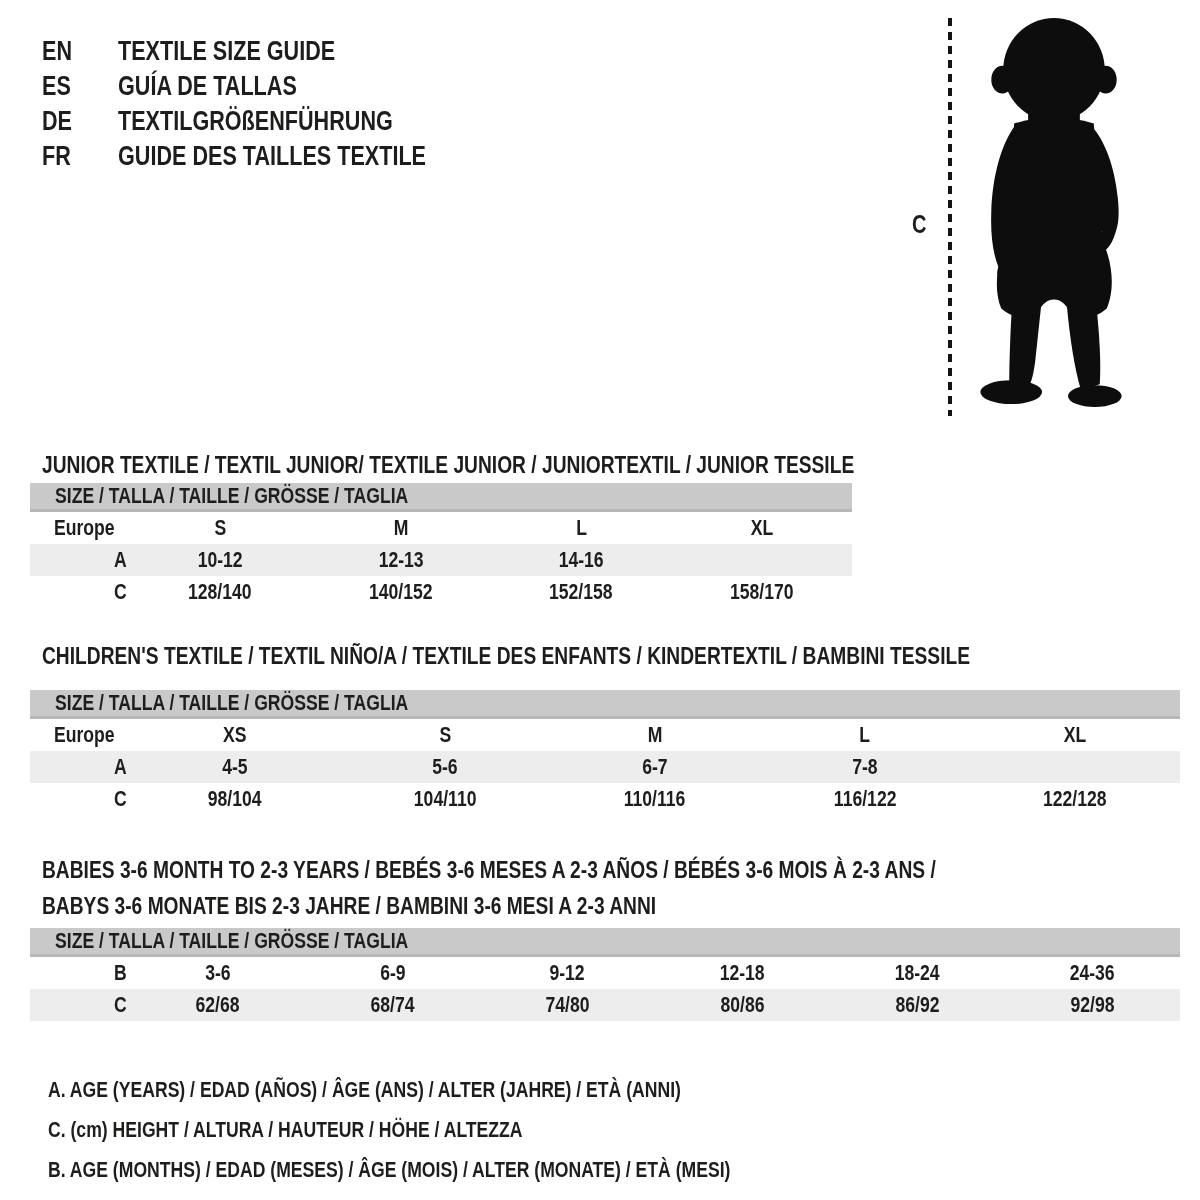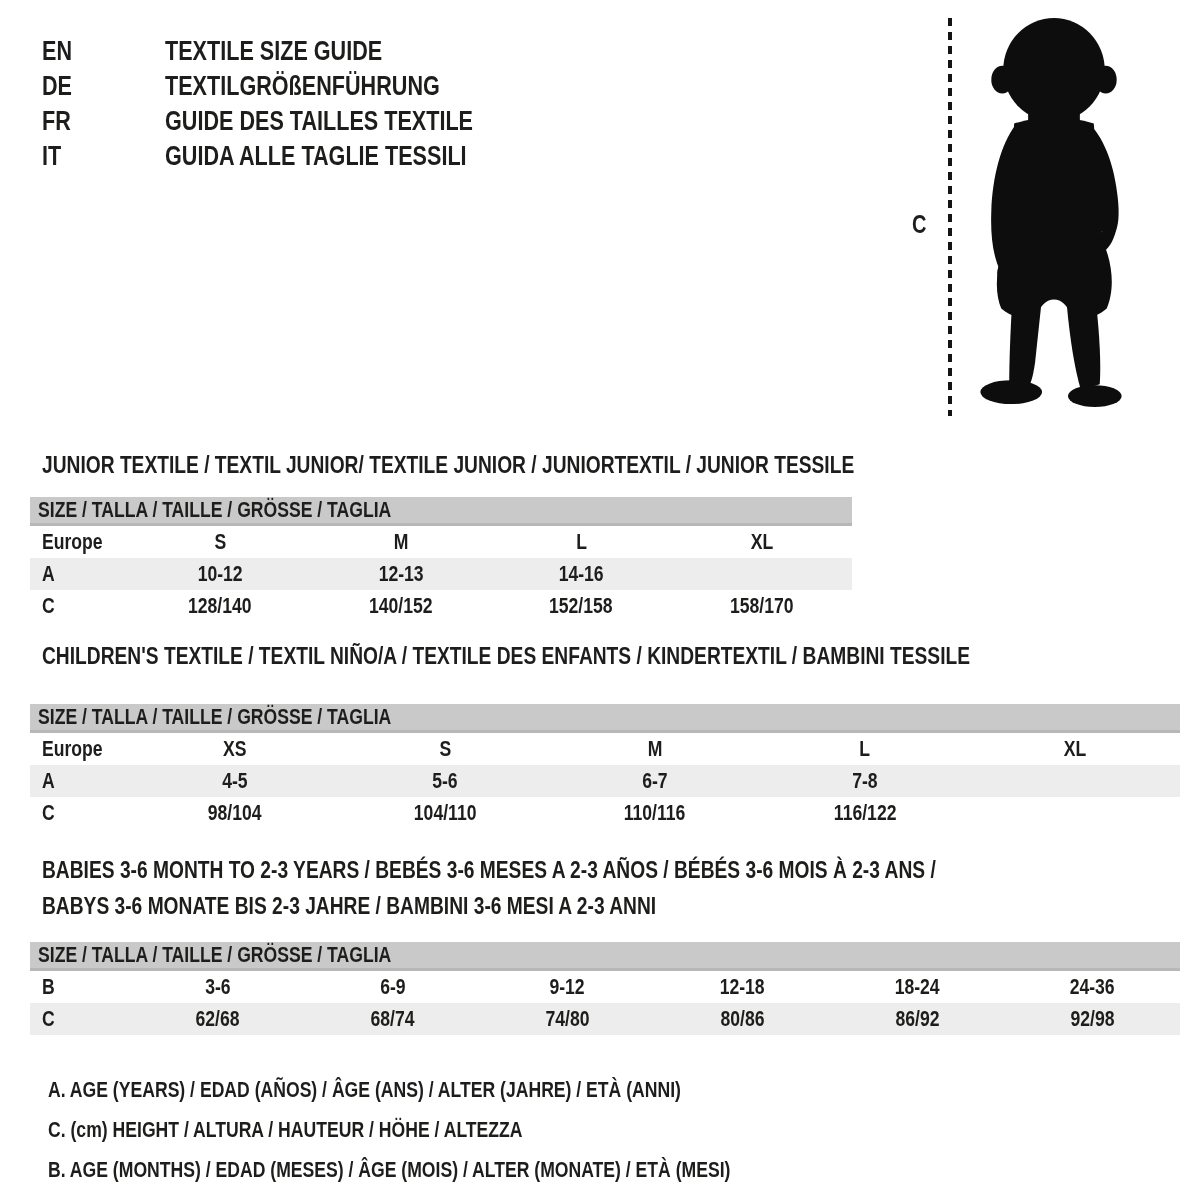--- a/index.html
+++ b/index.html
@@ -13,76 +13,76 @@
     font-weight: bold;
     color: #1d1d1b;
     -webkit-font-smoothing: antialiased;
   }
   
   .cx  { display: inline-block; transform: scaleX(0.8); transform-origin: left center; white-space: nowrap; }
   .cxc { display: inline-block; transform: scaleX(0.8); transform-origin: center center; white-space: nowrap; }
 
   
   .lang-block { position: absolute; left: 42px; top: 34px; }
-  .lang-row { display: flex; height: 35px; line-height: 35px; font-size: 27px; gap: 47px; }
+  .lang-row { display: flex; height: 35px; line-height: 35px; font-size: 27px; }
   .lang-code { width: 76px; flex: 0 0 76px; }
 
   
   .measure-line {
     position: absolute; left: 948px; top: 18px; width: 4px; height: 398px;
     background: repeating-linear-gradient(to bottom, #141414 0px, #141414 8px, transparent 8px, transparent 14px);
   }
   .measure-label { position: absolute; left: 912px; top: 210px; font-size: 25px; }
   .figure-svg { position: absolute; left: 966px; top: 16px; width: 174px; height: 398px; }
 
   
   .section-title { position: absolute; left: 42px; font-size: 24px; line-height: 30px; }
 
   
   .size-table { position: absolute; left: 30px; }
   .size-table.w-junior { width: 822px; }
   .size-table.w-full   { width: 1150px; }
   .size-header {
     height: 26px; line-height: 26px;
     background: #c9c9c9; border-bottom: 3px solid #b7b7b7;
-    padding-left: 8px; font-size: 22px; margin-top: 14px;
+    padding-left: 25px; font-size: 22px;
   }
   .trow { display: grid; height: 32px; line-height: 32px; font-size: 22px; }
   .cols-4 { grid-template-columns: 100px repeat(4, 1fr); }
   .cols-5 { grid-template-columns: 100px repeat(5, 1fr); }
   .cols-6 { grid-template-columns: 100px repeat(6, 1fr); }
   .trow.alt { background: #ededed; }
-  .cell-label { padding-left: 12px; text-align: left; }
+  .cell-label { padding-left: 12px; text-align: right; }
   .cell-val { text-align: center; }
 
   
   .legend { position: absolute; left: 42px; top: 1070px; }
   .legend-line { height: 40px; line-height: 40px; font-size: 22px; margin-left: 6px; }
 </style>
 </head>
 <body>
 
 <div class="canvas">
 
   <div class="lang-block">
     <div class="lang-row">
       <span class="lang-code"><span class="cx">EN</span></span>
       <span><span class="cx">TEXTILE SIZE GUIDE</span></span>
     </div>
     <div class="lang-row">
+      <span class="lang-code"><span class="cx">ES</span></span>
+      <span><span class="cx">GUÍA DE TALLAS</span></span>
+    </div>
+    <div class="lang-row">
       <span class="lang-code"><span class="cx">DE</span></span>
       <span><span class="cx">TEXTILGRÖßENFÜHRUNG</span></span>
     </div>
     <div class="lang-row">
       <span class="lang-code"><span class="cx">FR</span></span>
       <span><span class="cx">GUIDE DES TAILLES TEXTILE</span></span>
-    </div>
-    <div class="lang-row">
-      <span class="lang-code"><span class="cx">IT</span></span>
-      <span><span class="cx">GUIDA ALLE TAGLIE TESSILI</span></span>
     </div>
   </div>
 
   <div class="measure-label"><span class="cx">C</span></div>
   <div class="measure-line"></div>
   <svg class="figure-svg" viewBox="0 0 170 400" xmlns="http://www.w3.org/2000/svg">
     <g fill="#0d0d0d">
       <ellipse cx="86" cy="54" rx="51" ry="52"></ellipse>
       <ellipse cx="34" cy="64" rx="11" ry="14"></ellipse>
       <ellipse cx="138" cy="64" rx="11" ry="14"></ellipse>
@@ -151,20 +151,21 @@
       <div class="cell-val"><span class="cxc">5-6</span></div>
       <div class="cell-val"><span class="cxc">6-7</span></div>
       <div class="cell-val"><span class="cxc">7-8</span></div>
     </div>
     <div class="trow cols-5">
       <div class="cell-label"><span class="cx">C</span></div>
       <div class="cell-val"><span class="cxc">98/104</span></div>
       <div class="cell-val"><span class="cxc">104/110</span></div>
       <div class="cell-val"><span class="cxc">110/116</span></div>
       <div class="cell-val"><span class="cxc">116/122</span></div>
+      <div class="cell-val"><span class="cxc">122/128</span></div>
     </div>
   </div>
 
   <div class="section-title" style="top:852px; line-height:36px;">
     <span class="cx">BABIES 3-6 MONTH TO 2-3 YEARS / BEBÉS 3-6 MESES A 2-3 AÑOS / BÉBÉS 3-6 MOIS À 2-3 ANS /</span><br>
     <span class="cx">BABYS 3-6 MONATE BIS 2-3 JAHRE / BAMBINI 3-6 MESI A 2-3 ANNI</span>
   </div>
   <div class="size-table w-full" style="top:928px;">
     <div class="size-header">
       <span class="cx">SIZE / TALLA / TAILLE / GRÖSSE / TAGLIA</span>

